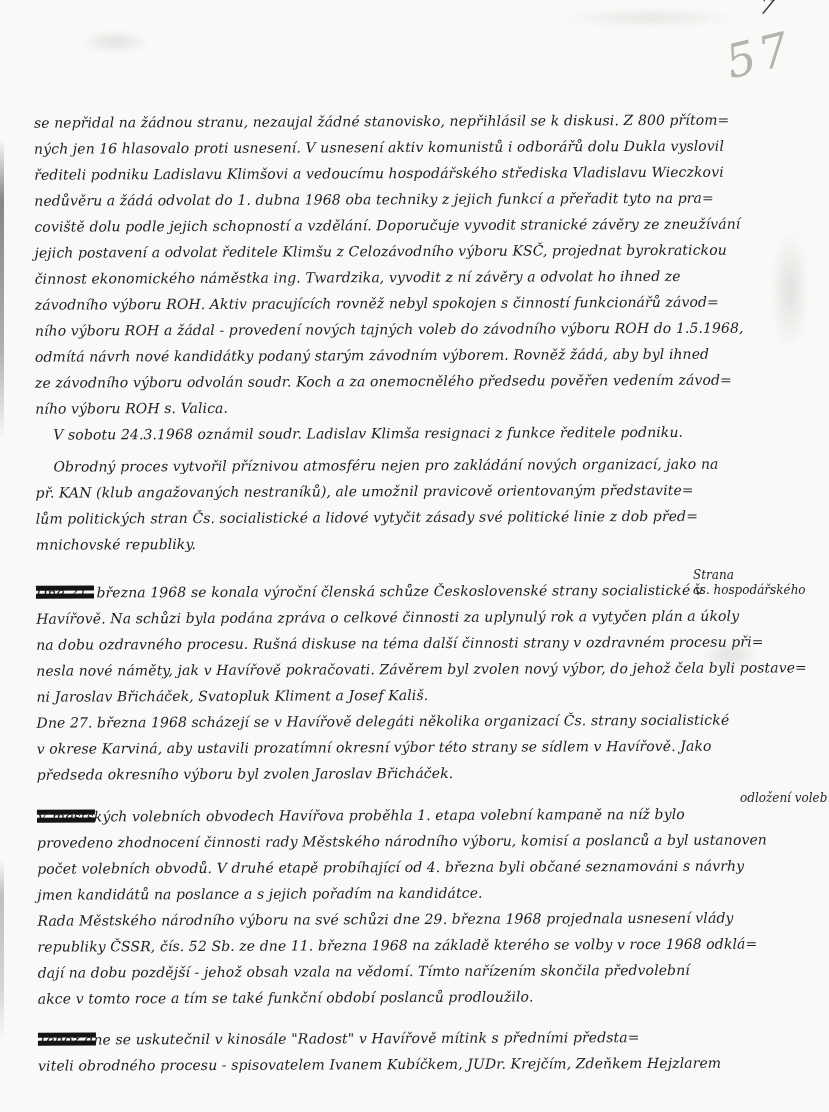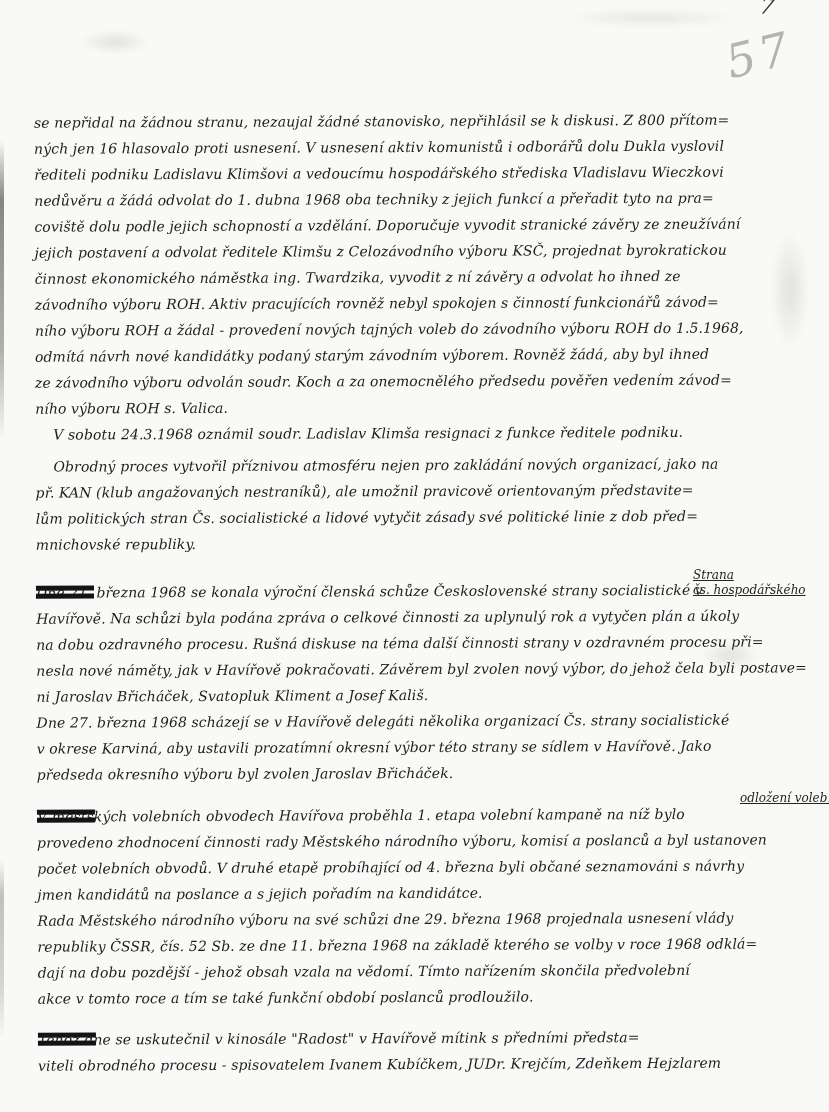--- a/index.html
+++ b/index.html
@@ -75,21 +75,20 @@
     width: 100%; height: 100%;
     transform: rotate(-1.2deg);
   }
 
   .margin-note {
     position: absolute;
     font-size: 12px; font-style: italic;
     color: #242424;
     line-height: 15px;
     white-space: nowrap;
-    text-decoration: underline;
   }
   .margin-note.note-strana { left: 693px; top: 568px; }
   .margin-note.note-volby  { left: 740px; top: 791px; }
   .margin-note .note-line { height: 15px; }
 </style>
 </head>
 <body>
 
 <div class="page">
 

